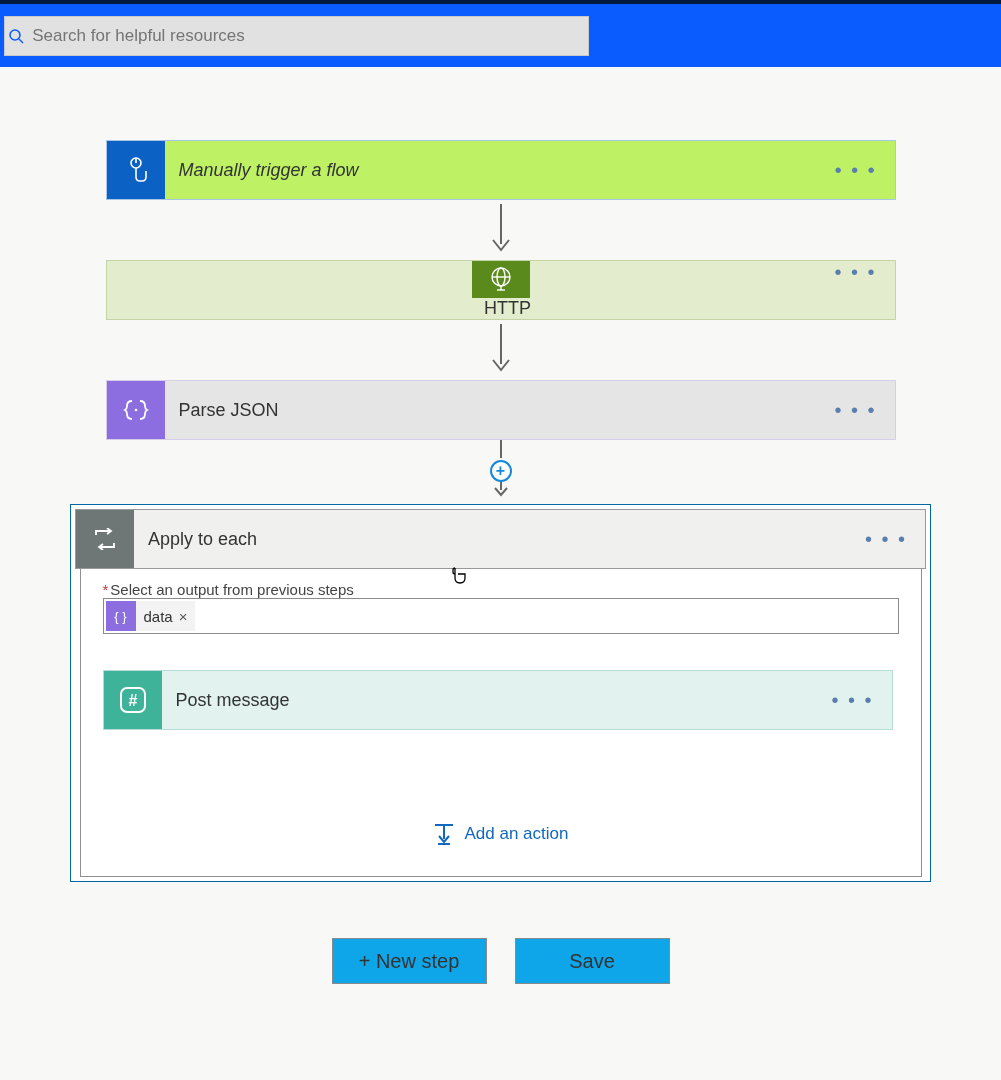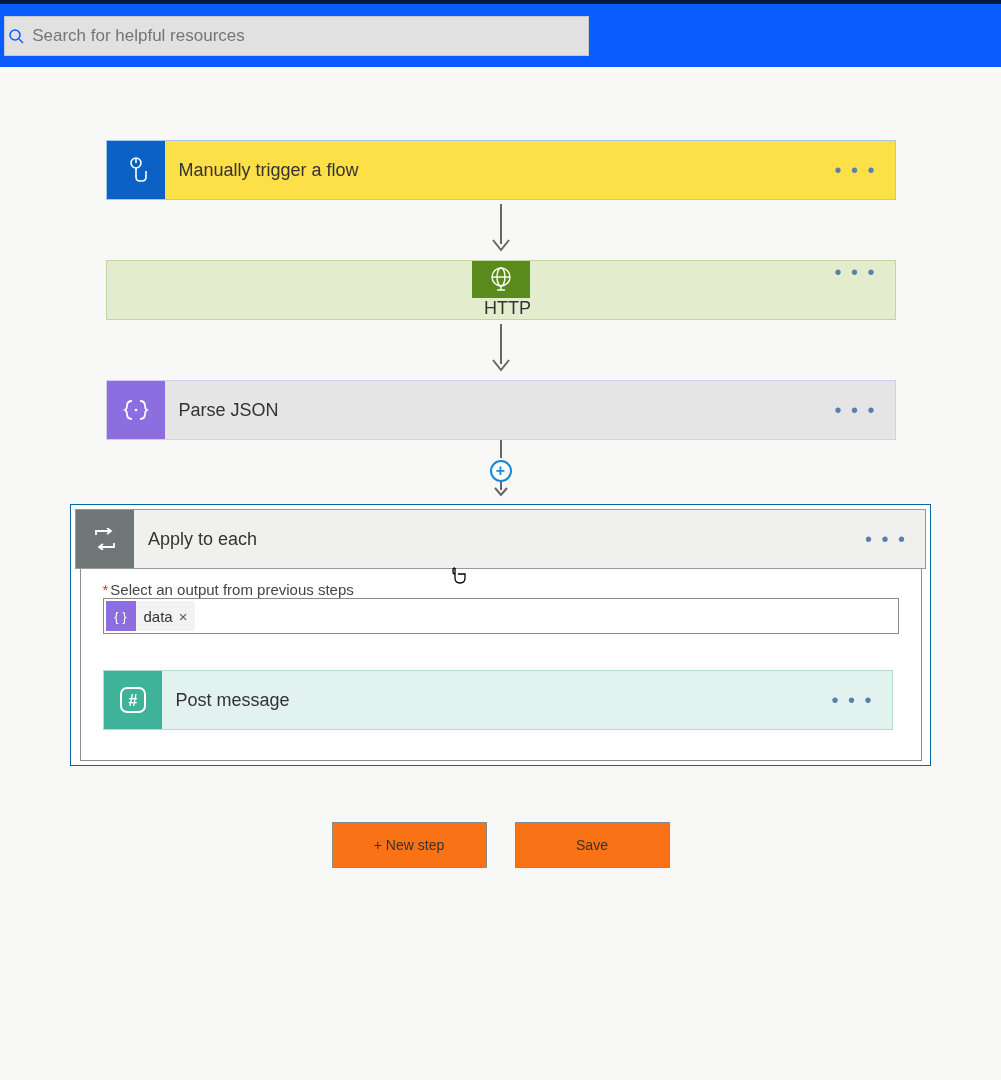--- a/index.html
+++ b/index.html
@@ -69,21 +69,21 @@
     margin-left: 14px;
   }
   .flow-card .ellipsis {
     position: absolute;
     right: 18px;
     color: #5a7fae;
     font-size: 20px;
     letter-spacing: 2px;
     cursor: pointer;
   }
-  .card-trigger { background:#fde047; border-color:#a8c7e6; }
+  .card-trigger { background:#bef264; border-color:#a8c7e6;font-style:italic; }
   .card-trigger .icon-box { background:#0b62c4; }
   .card-http { background:#e3edce; border-color:#c5d4a7;flex-direction:column; }
   .card-http .icon-box { background:#5b8a1c; }
   .card-parse { background:#e5e5e5; border-color:#d5cdea; }
   .card-parse .icon-box { background:#8c6ee0; }
   .card-post { background:#e1f2ef; border-color:#b7dcd5; }
   .card-post .icon-box { background:#3fb39a; }
   .arrow {
     display:flex;align-items:center;justify-content:center;
     color:#666;
@@ -147,22 +147,22 @@
     display:flex;align-items:center;justify-content:center;gap:10px;
     color:#1168bf;font-size:17px;margin-top:92px;cursor:pointer;
   }
   .add-action .aicon {
     display:inline-flex;
   }
   .btn-row {
     display:flex;gap:28px;margin-top:56px;justify-content:center;
   }
   .btn {
-    width:155px;height:46px;border:1px solid #8a8a8a;background:#f97316;
-    font-size:14px;color:#333;display:flex;align-items:center;justify-content:center;
+    width:155px;height:46px;border:1px solid #8a8a8a;background:#0ea5e9;
+    font-size:20px;color:#333;display:flex;align-items:center;justify-content:center;
     cursor:pointer;
   }
   .cursor-icon {
     position:absolute; left:372px; top:54px; color:#000; pointer-events:none;
   }
 </style>
 </head>
 <body>
 
 <div class="topbar">
@@ -280,20 +280,31 @@
             <svg width="28" height="28" viewBox="0 0 28 28">
                 <rect x="2" y="2" width="24" height="24" rx="6" fill="none" stroke="#fff" stroke-width="2"></rect>
                 <text x="14" y="20" text-anchor="middle" font-size="16" fill="#fff" font-weight="bold">#</text>
               </svg>
           </div>
           <div class="label">Post message</div>
           <div class="ellipsis">• • •</div>
         </div>
       </div>
 
+      <div class="add-action">
+        <span class="aicon">
+          <svg width="22" height="24" viewBox="0 0 22 24" fill="none" stroke="#1168bf" stroke-width="2">
+            <line x1="2" y1="3" x2="20" y2="3"></line>
+            <line x1="11" y1="3" x2="11" y2="17"></line>
+            <polyline points="6,14 11,20 16,14"></polyline>
+            <line x1="5" y1="22" x2="17" y2="22"></line>
+          </svg>
+        </span>
+        <span>Add an action</span>
+      </div>
     </div>
   </div>
 
   <div class="btn-row">
     <div class="btn">+ New step</div>
     <div class="btn">Save</div>
   </div>
 
 </div>
 

